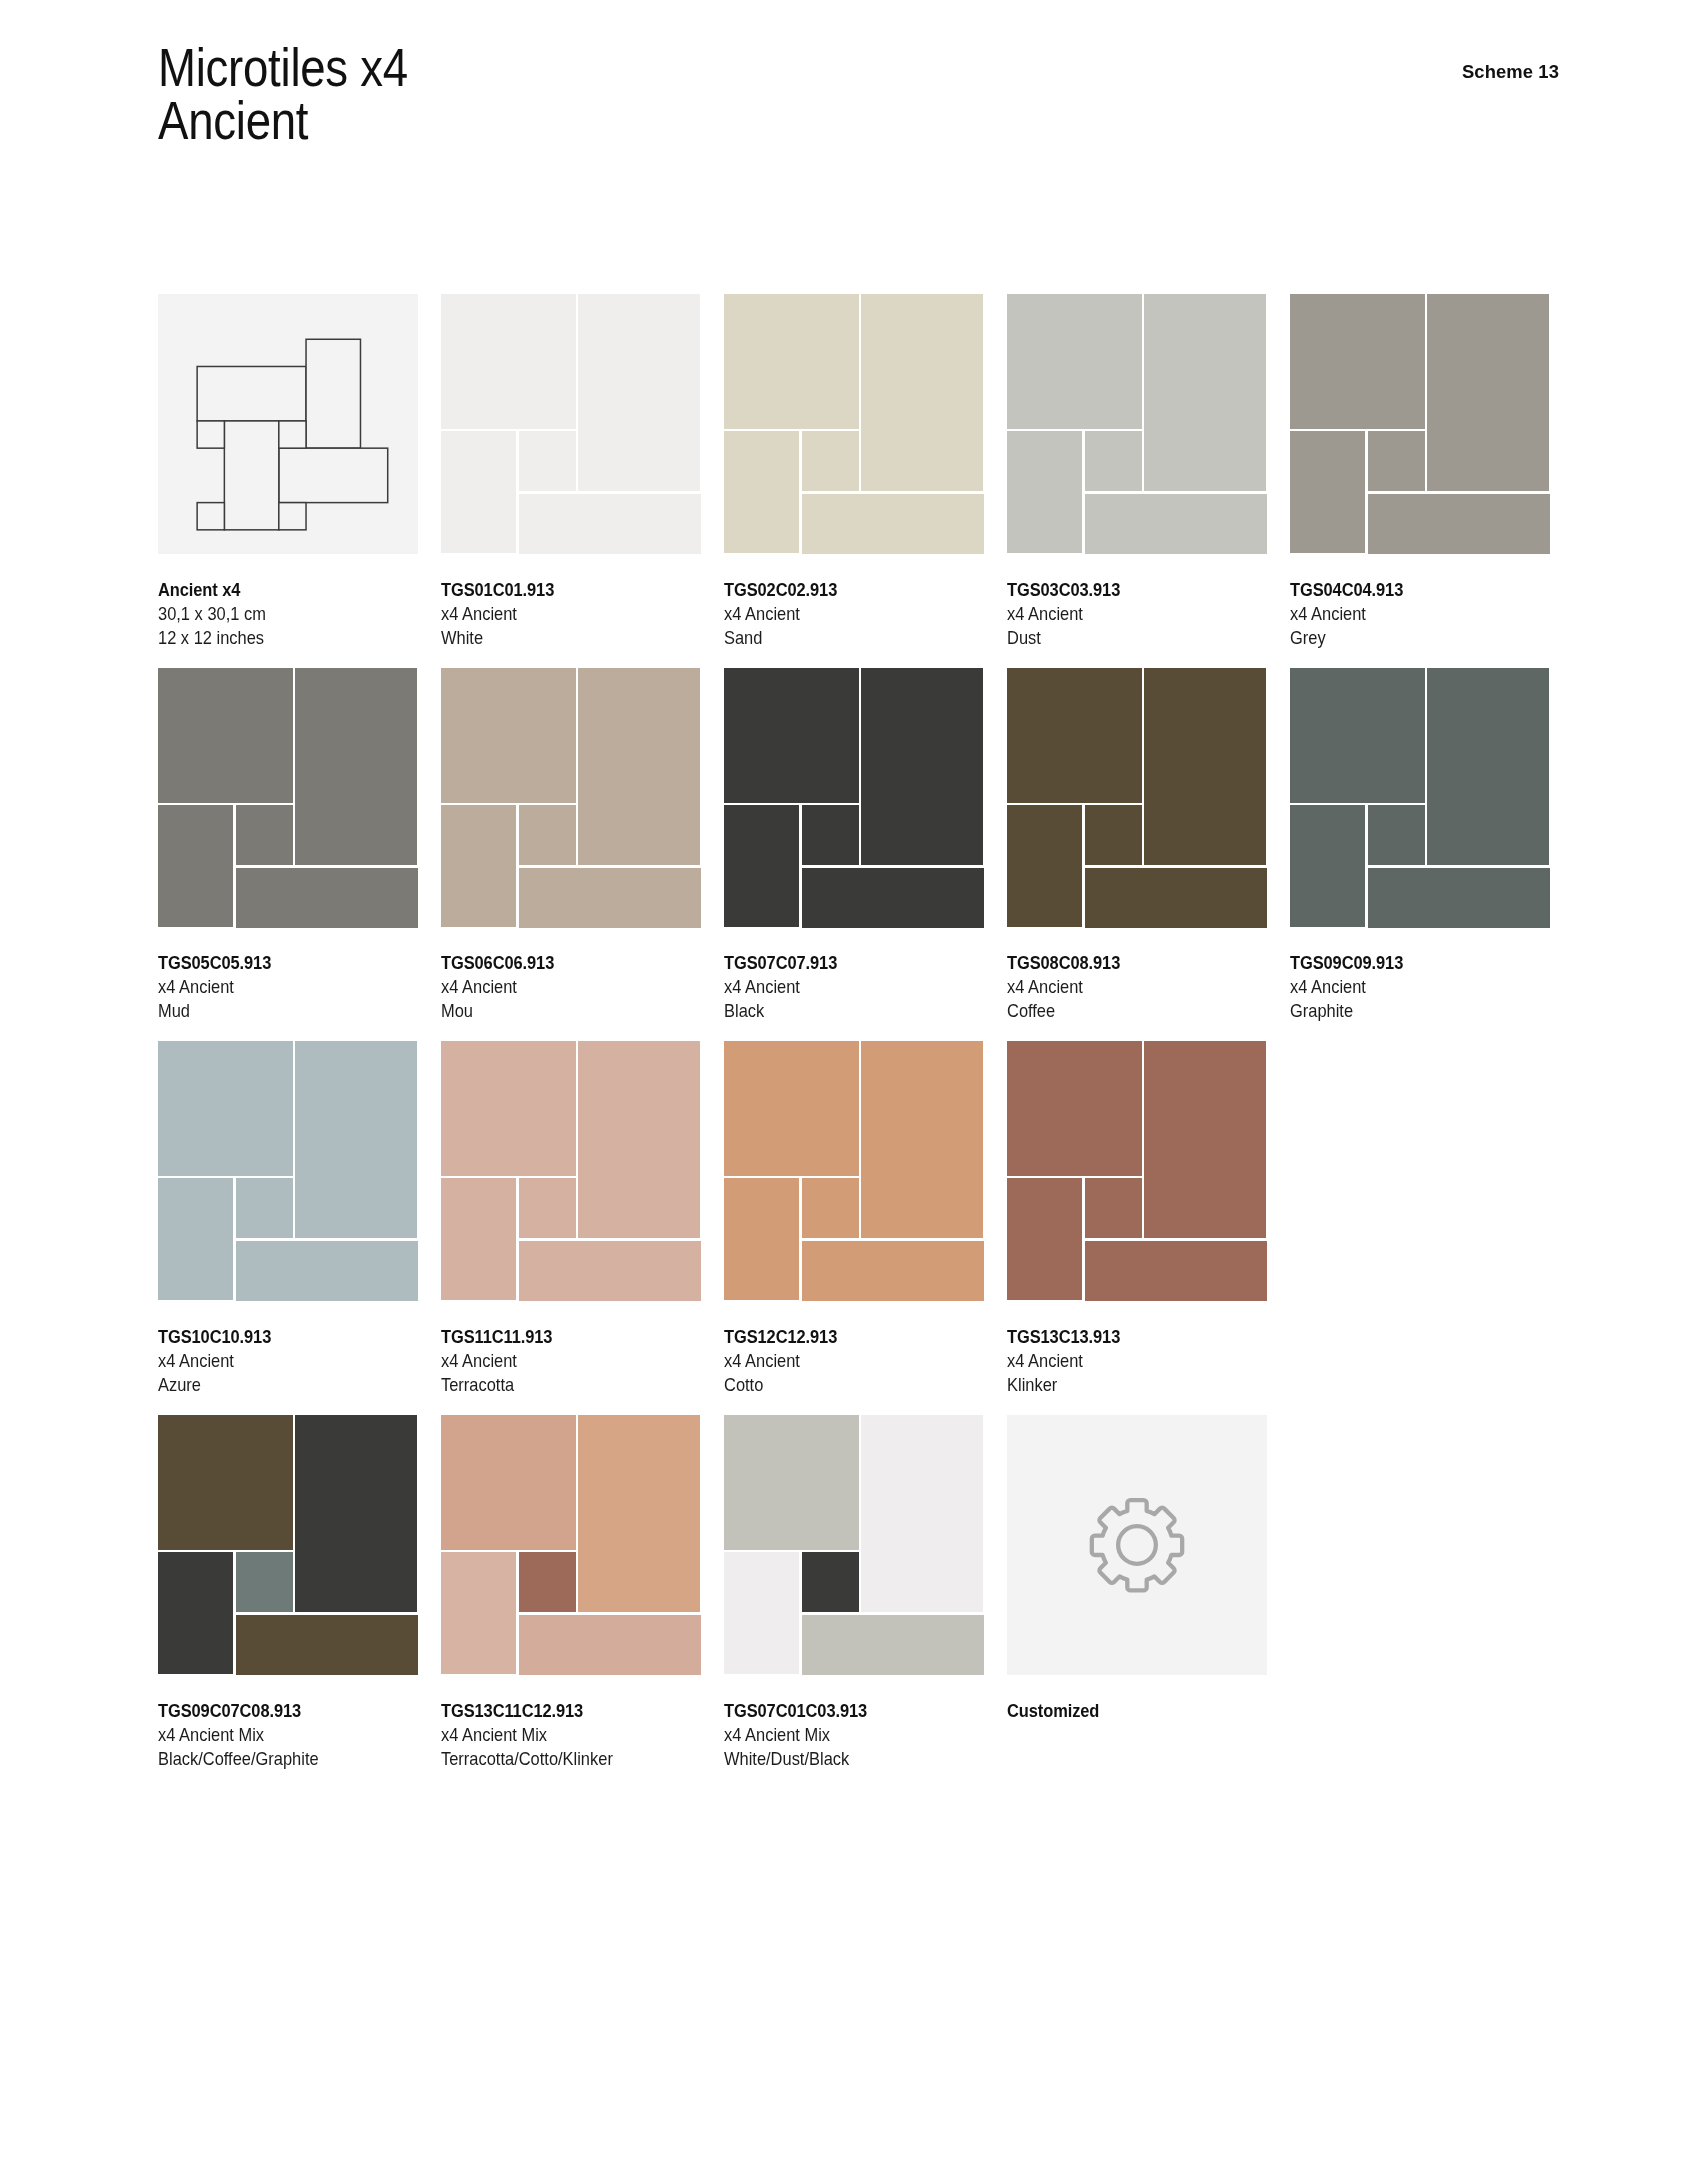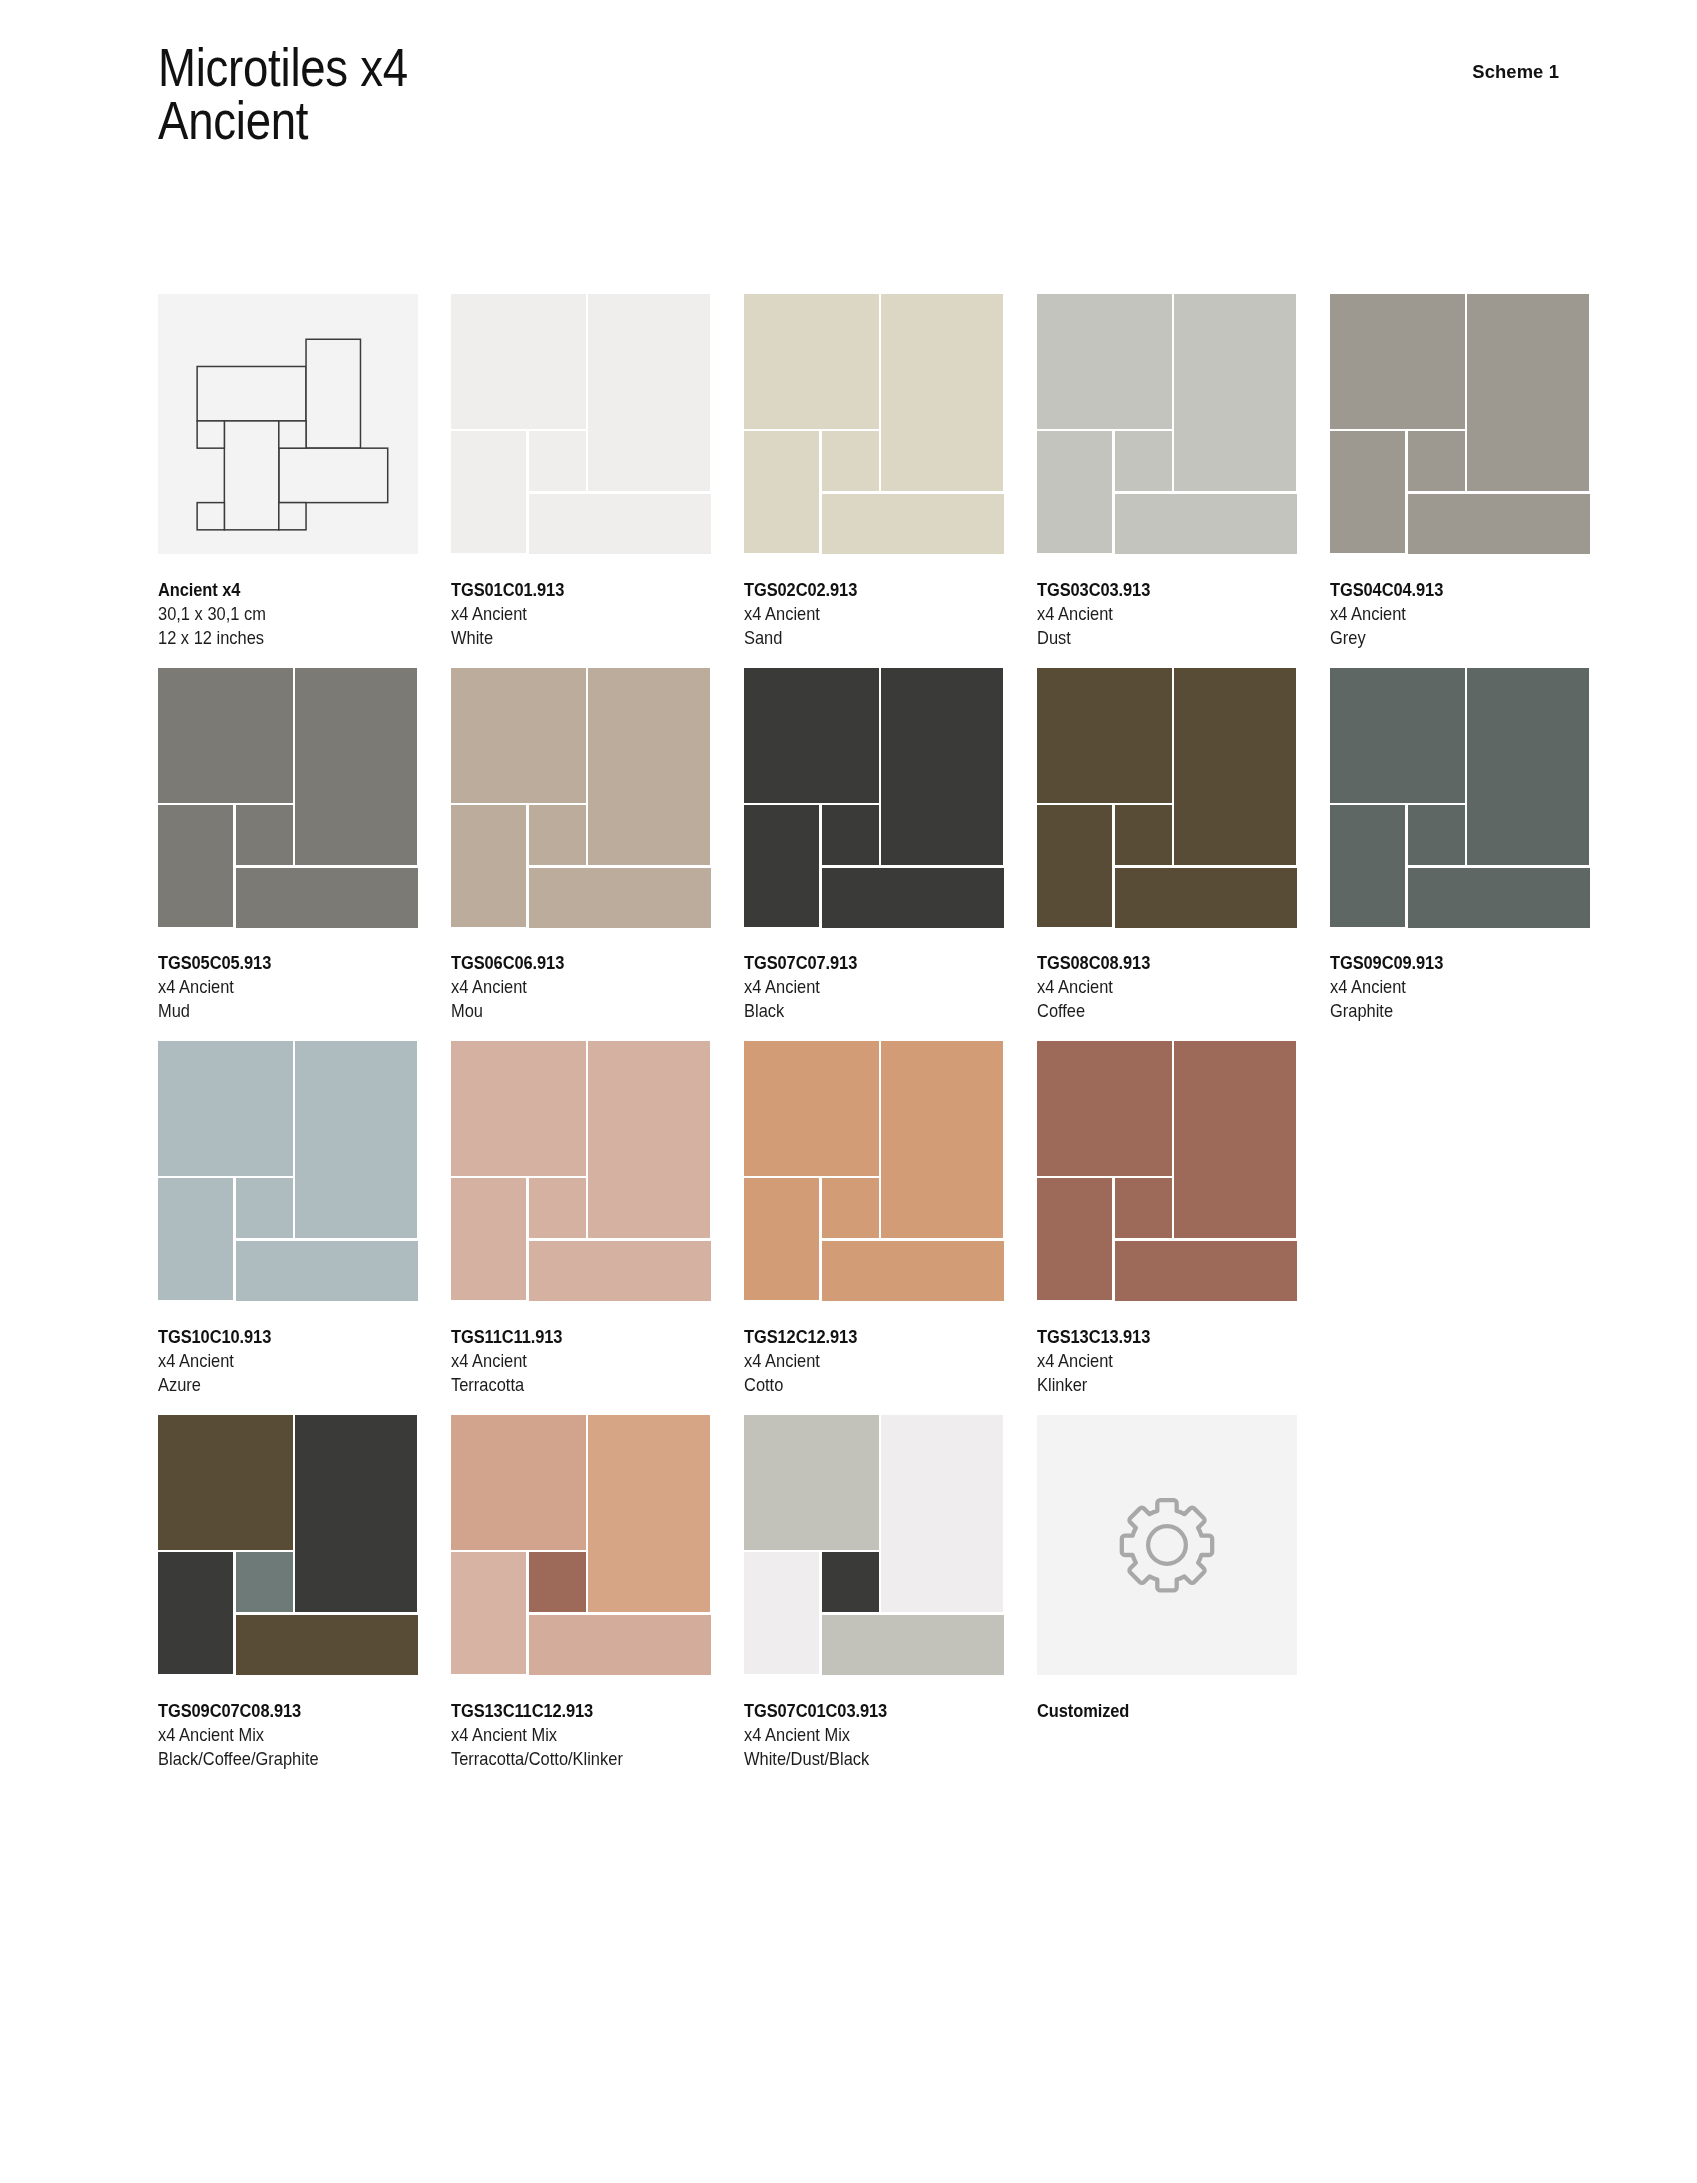--- a/index.html
+++ b/index.html
@@ -52,21 +52,21 @@
 
   
   .grid {
     position: absolute;
     left: 158px;
     top: 294px;
     width: 1407px;
   }
   .row {
     display: flex;
-    gap: 12px;
+    gap: 2px;
     margin-bottom: 17.7px;
   }
   .cell {
     width: 281px;
     flex: 0 0 281px;
     box-sizing: border-box;
     padding-right: 22px;
   }
 
   
@@ -159,21 +159,21 @@
   }
 </style>
 </head>
 <body>
 
 <div class="page">
 
   <div class="header">
     <h1 class="page-title">Microtiles x4
 Ancient</h1>
-    <div class="scheme-label">Scheme 1</div>
+    <div class="scheme-label">Scheme 13</div>
   </div>
 
   <div class="grid">
 
     <div class="row">
 
       <div class="cell">
         <div class="swatch diagram">
           <svg width="260" height="260" viewBox="0 0 382 382" aria-hidden="true">
             <rect x="0" y="0" width="382" height="382" fill="#f3f3f3"></rect>

